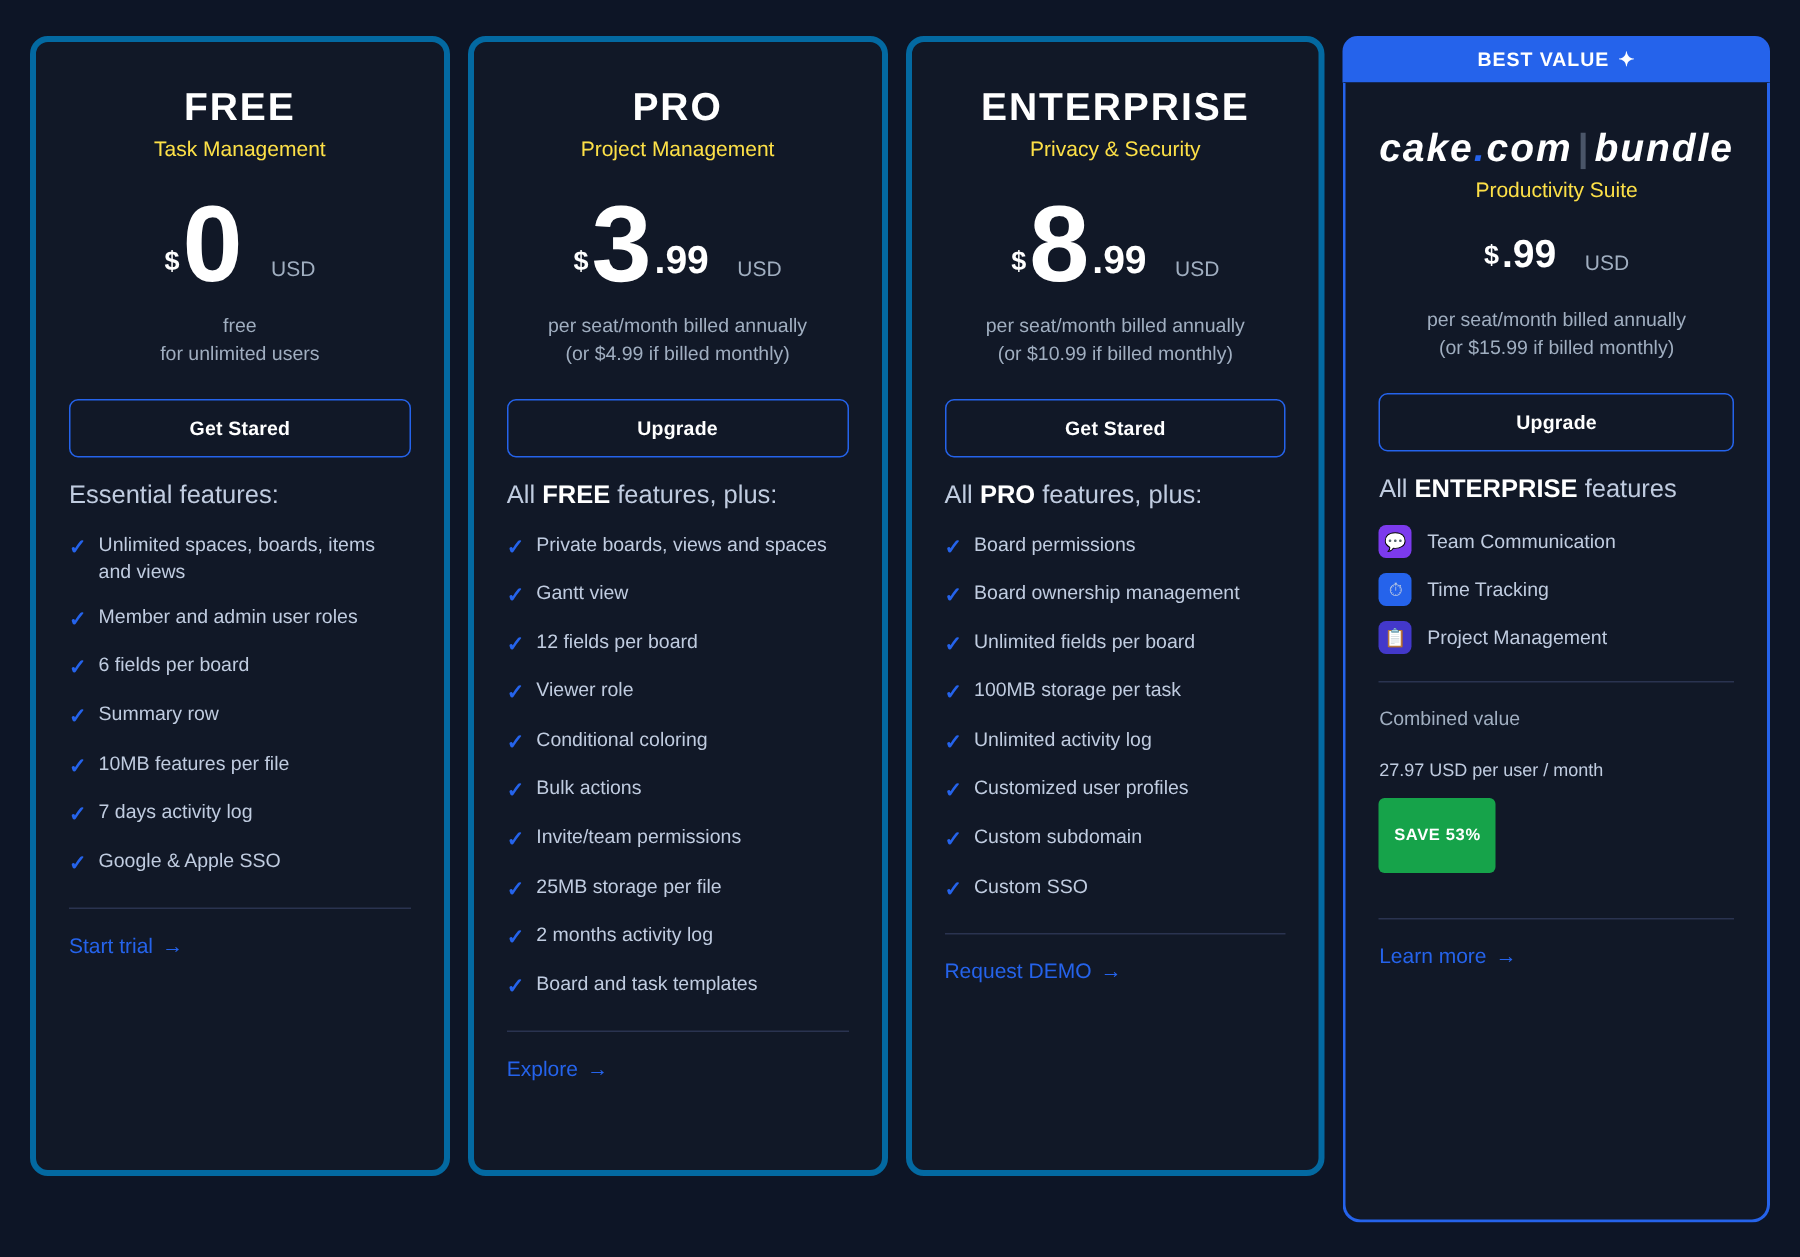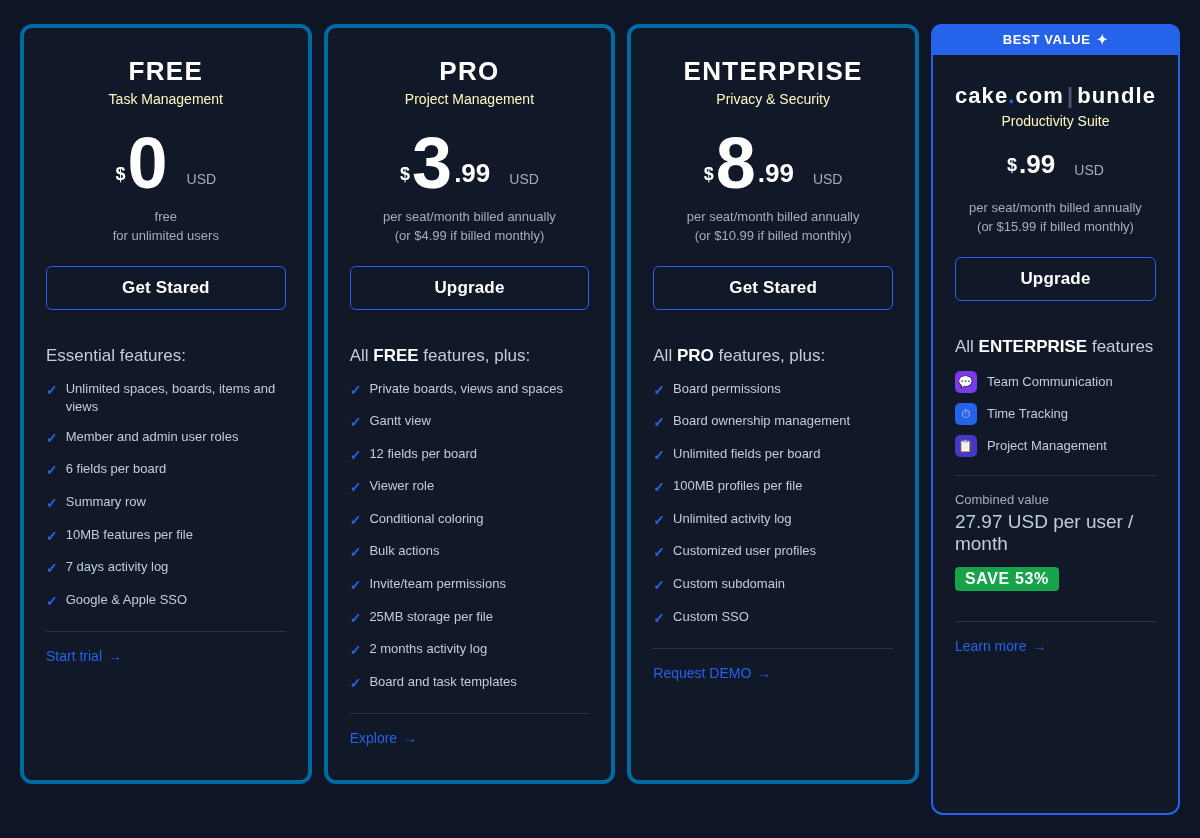--- a/index.html
+++ b/index.html
@@ -48,28 +48,29 @@
       gap: 6px;
     }
     .plan-name {
       font-size: 26px;
       font-weight: 800;
       text-align: center;
       letter-spacing: 0.05em;
       margin-bottom: 4px;
     }
     .plan-name.cake-brand {
-      font-size: 22px;
+      font-size: 26px;
       font-weight: 700;
+      font-style: italic;
     }
     .cake-brand .cake-dot { color: #2563eb; }
     .plan-subtitle {
       font-size: 14px;
       text-align: center;
-      color: #fef9c3;
+      color: #fde047;
       margin-bottom: 20px;
     }
     .price-row {
       display: flex;
       align-items: flex-end;
       justify-content: center;
       margin-bottom: 8px;
       gap: 2px;
     }
     .price-dollar {
@@ -100,24 +101,24 @@
       margin-bottom: 20px;
       line-height: 1.5;
     }
     .plan-button {
       width: 100%;
       padding: 11px 0;
       border: 1.5px solid #2563eb;
       border-radius: 6px;
       background: transparent;
       color: #fff;
-      font-size: 17px;
+      font-size: 13px;
       font-weight: 600;
       cursor: pointer;
-      margin-bottom: 36px;
+      margin-bottom: 15px;
       letter-spacing: 0.01em;
     }
     .features-header {
       font-size: 17px;
       color: #c0cce0;
       margin-bottom: 14px;
       font-weight: 500;
     }
     .features-header strong {
       color: #fff;
@@ -180,34 +181,34 @@
       justify-content: center;
       font-size: 12px;
       flex-shrink: 0;
     }
     .app-icon.purple { background: #7c3aed; }
     .app-icon.blue { background: #2563eb; }
     .app-icon.indigo { background: #4338ca; }
     .combined-value {
       font-size: 13px;
       color: #a0aec0;
-      margin-bottom: 4px;
+      margin-bottom: 20px;
     }
     .combined-price {
-      font-size: 19px;
+      font-size: 12px;
       color: #c0cce0;
       margin-bottom: 12px;
     }
     .save-badge {
       display: inline-block;
       background: #16a34a;
       color: #fff;
-      font-size: 16px;
+      font-size: 11px;
       font-weight: 700;
-      padding: 3px 10px;
+      padding: 19px 10px;
       border-radius: 4px;
       margin-bottom: 14px;
       letter-spacing: 0.04em;
     }
   </style>
 </head>
 <body>
 
 <div class="pricing-container">
 
@@ -355,21 +356,21 @@
       <li class="feature-item">
         <span class="check-icon">✓</span>
         <span>Board ownership management</span>
       </li>
       <li class="feature-item">
         <span class="check-icon">✓</span>
         <span>Unlimited fields per board</span>
       </li>
       <li class="feature-item">
         <span class="check-icon">✓</span>
-        <span>100MB profiles per file</span>
+        <span>100MB storage per task</span>
       </li>
       <li class="feature-item">
         <span class="check-icon">✓</span>
         <span>Unlimited activity log</span>
       </li>
       <li class="feature-item">
         <span class="check-icon">✓</span>
         <span>Customized user profiles</span>
       </li>
       <li class="feature-item">

